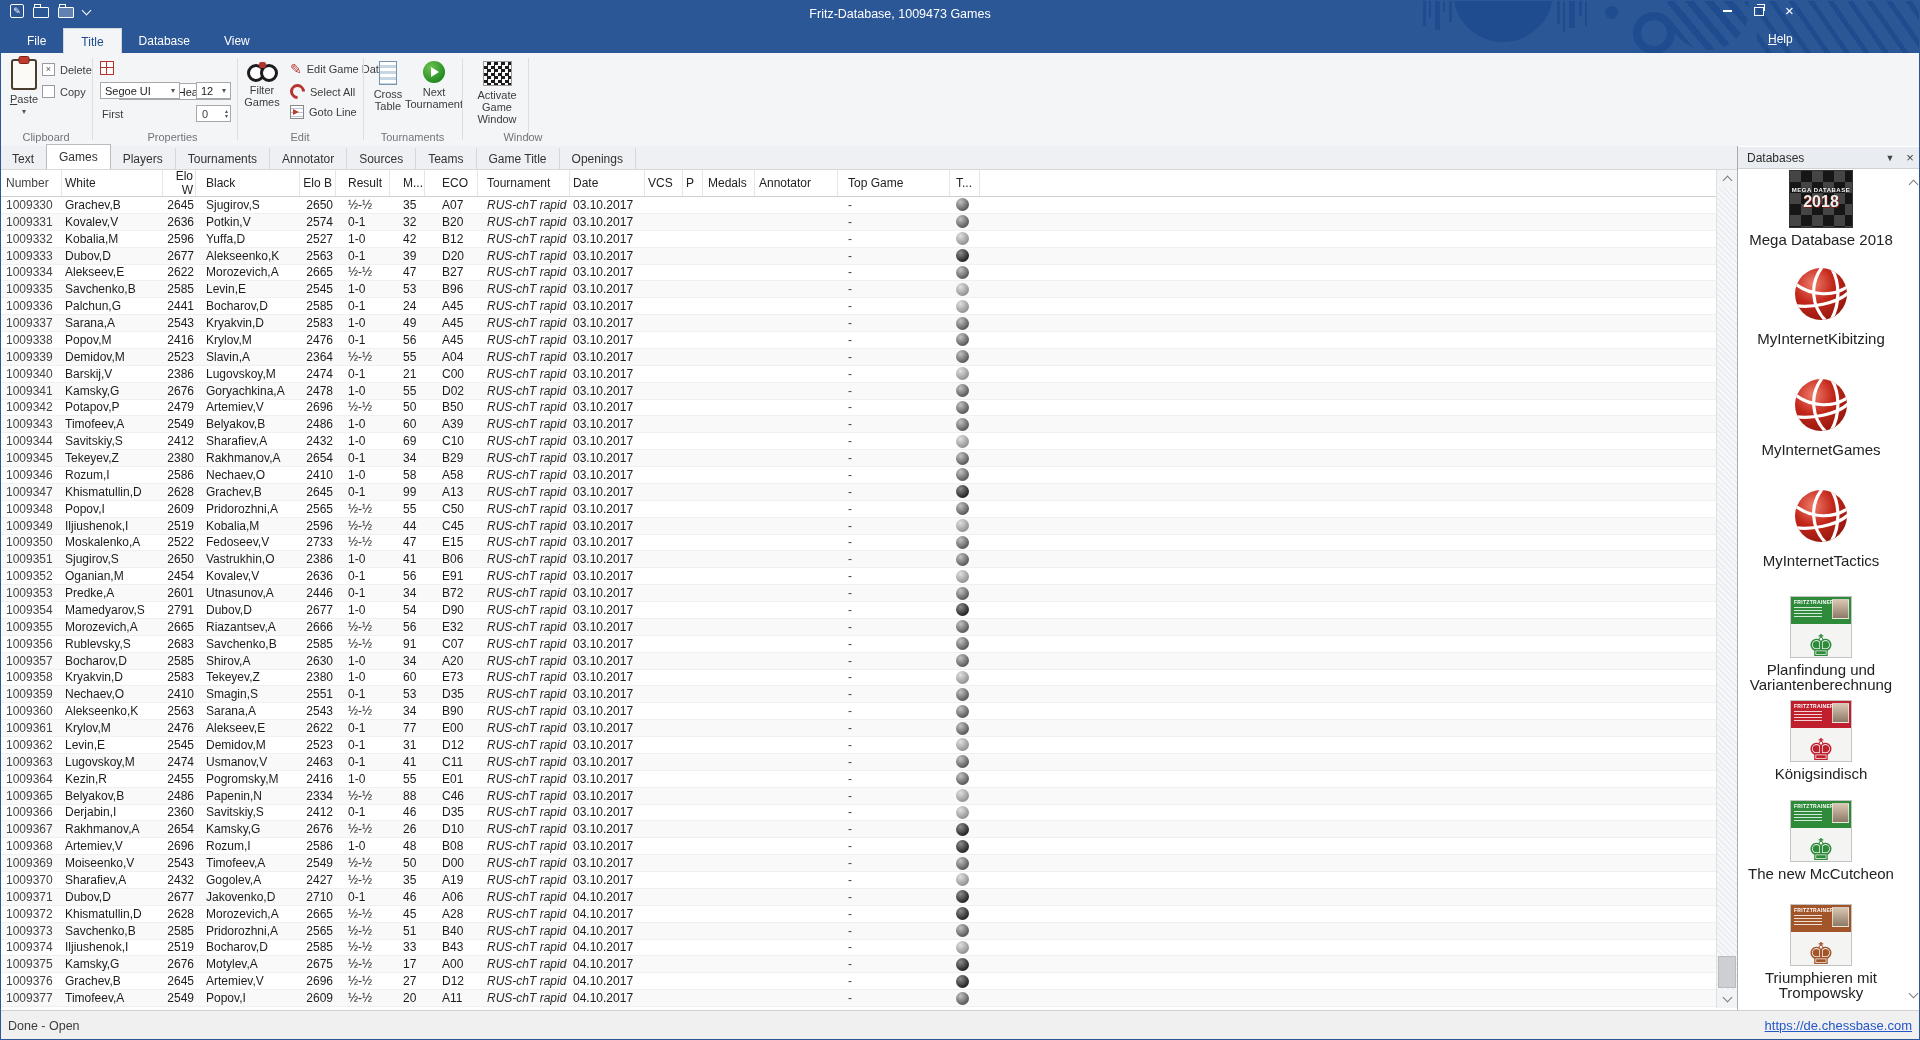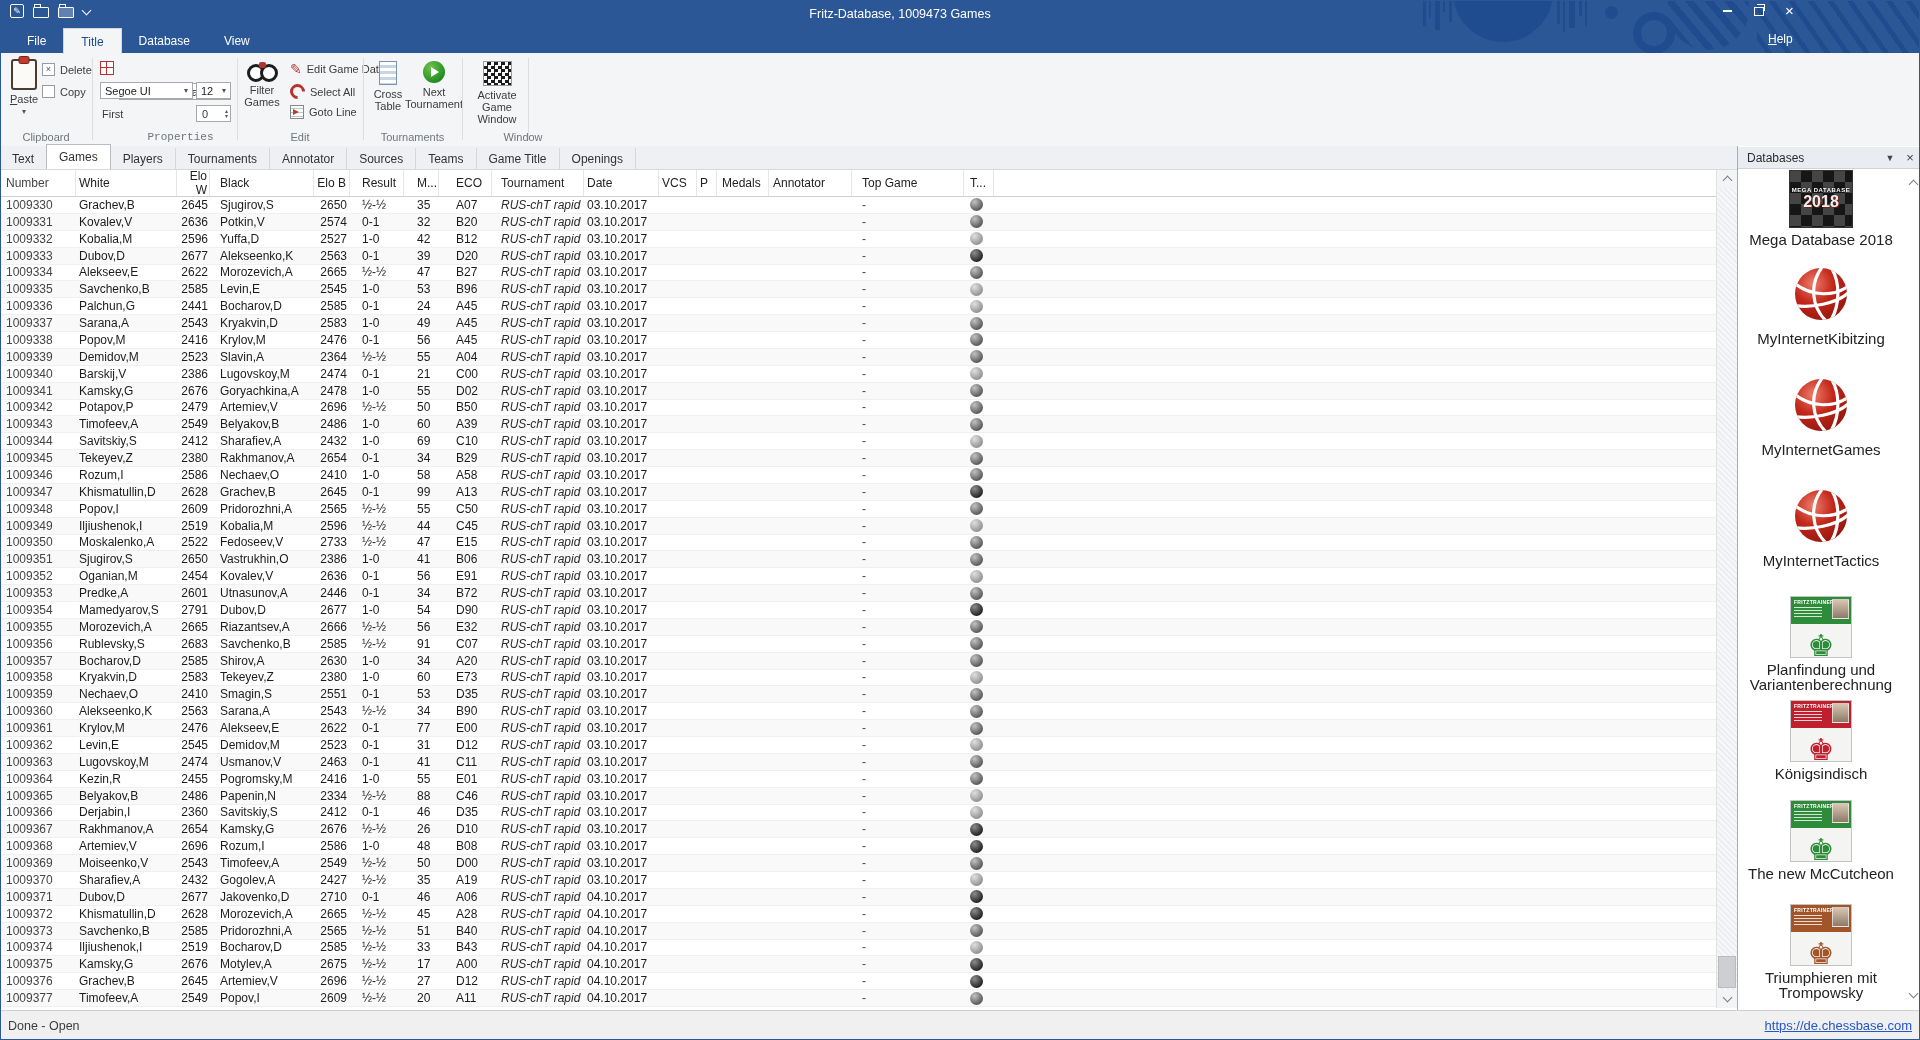--- a/index.html
+++ b/index.html
@@ -68,21 +68,21 @@
   .ltabs{display:flex;height:100%;align-items:flex-end;}
   .ltab{height:21px;display:flex;align-items:center;padding:0 12px;font-size:12px;color:#333;border-right:1px solid #d5d7da;}
   .ltab.active{background:#fff;height:24px;border:1px solid #b8bcc0;border-bottom:none;margin-left:-1px;}
   
   .thead{position:absolute;left:0;top:170px;width:1716px;height:27px;background:#fff;border-bottom:1px solid #cfcfcf;display:flex;font-size:12px;color:#222;box-sizing:border-box;}
   .hcell{display:flex;align-items:center;border-right:1px solid #e6e6e6;box-sizing:border-box;height:100%;}
   .tbody{position:absolute;left:0;top:197px;width:1716px;height:811px;overflow:hidden;font-size:12px;color:#1c1c1c;}
   .trow{height:16.875px;display:flex;align-items:center;box-sizing:border-box;border-bottom:1px solid #f0f0f0;}
   .trow.odd{background:#f9f9f9;}
   .cell{box-sizing:border-box;white-space:nowrap;overflow:hidden;}
-  .c-num{width:76px;padding-left:6px;color:#444;}
+  .c-num{width:62px;padding-left:6px;color:#444;}
   .c-white{width:101px;padding-left:3px;}
   .c-elow{width:33px;text-align:right;padding-right:2px;}
   .c-black{width:104px;padding-left:10px;}
   .c-elob{width:36px;text-align:right;padding-right:3px;}
   .c-res{width:54px;padding-left:12px;}
   .c-m{width:35px;padding-left:13px;}
   .c-eco{width:53px;padding-left:17px;}
   .c-tour{width:92px;padding-left:9px;font-style:italic;color:#2a2a2a;}
   .c-date{width:75px;padding-left:3px;}
   .c-vcs{width:38px;padding-left:3px;}
@@ -197,37 +197,37 @@
       <span>Copy</span>
     </div>
     <div class="glabel" style="left:0;width:92px;">Clipboard</div>
     <div class="gdiv" style="left:92px;"></div>
 
     <span class="i-grid" style="position:absolute;left:100px;top:8px;"></span>
     <div class="combo" style="left:119px;top:6px;width:112px;margin-top:24px;">
       <span>Full Game Header</span>
         <span class="darr">▾</span>
     </div>
-    <div class="combo" style="left:100px;top:29px;width:93px;">
+    <div class="combo" style="left:100px;top:29px;width:80px;">
       <span>Segoe UI</span>
         <span class="darr">▾</span>
     </div>
     <div class="combo" style="left:196px;top:29px;width:35px;">
       <span>12</span>
         <span class="darr">▾</span>
     </div>
     <span style="position:absolute;left:102px;top:55px;">First</span>
     <div class="spin" style="left:196px;top:52px;width:35px;">
       <span>0</span>
       <span class="spinarr">
           <span>▴</span>
           <span>▾</span>
         </span>
     </div>
-    <div class="glabel" style="left:108px;width:145px;font-family:Liberation Mono, monospace;">Properties</div>
+    <div class="glabel" style="left:100px;width:145px;">Properties</div>
     <div class="gdiv" style="left:237px;"></div>
 
     <div class="bigbtn" style="left:243px;top:8px;width:38px;">
       <span class="i-binoc">
           <i></i>
           <i></i>
         </span>
       <span>Filter Games</span>
     </div>
     <div class="smallbtn" style="left:290px;top:9px;">

